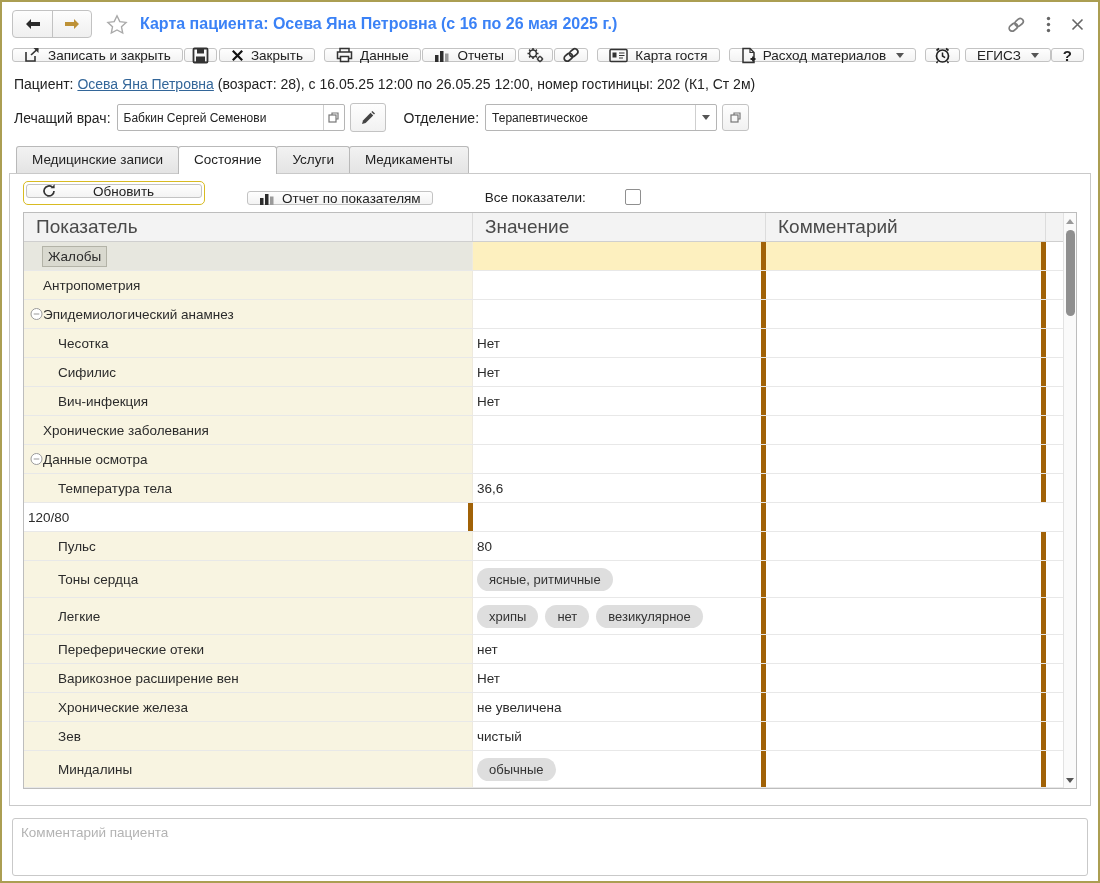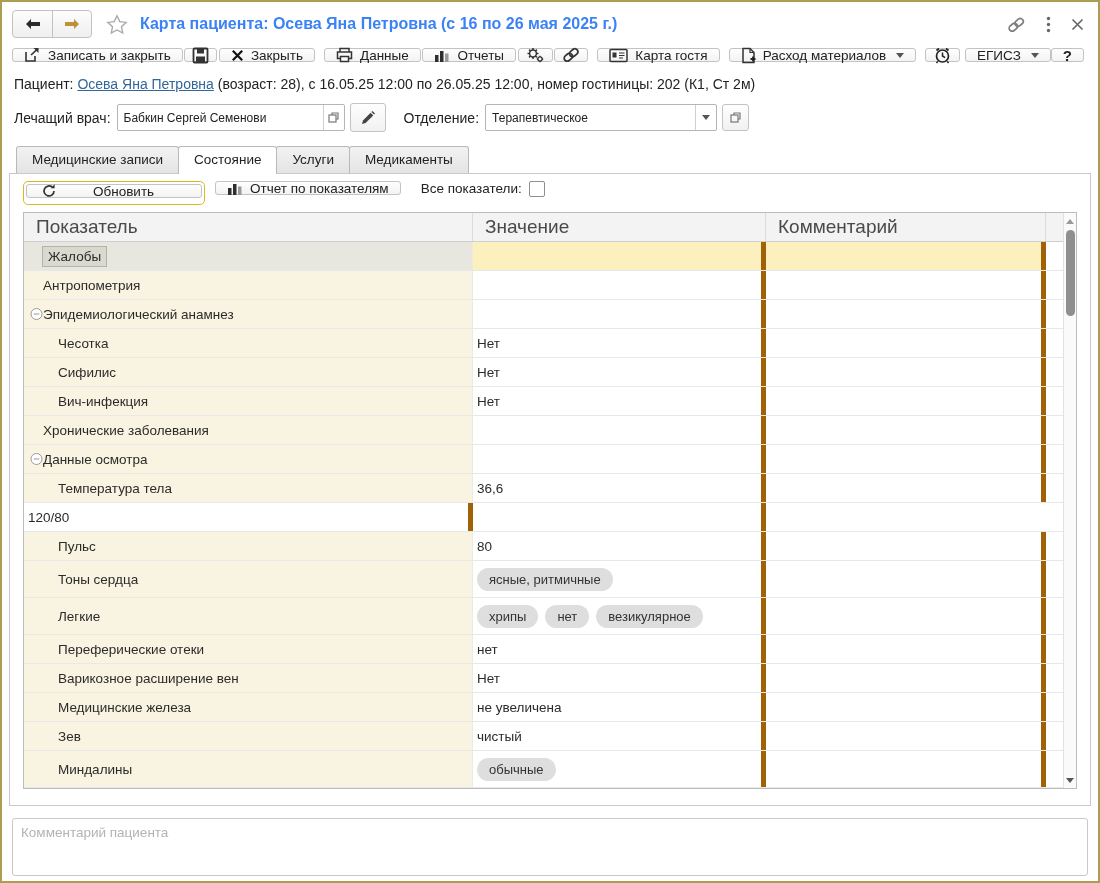--- a/index.html
+++ b/index.html
@@ -48,21 +48,21 @@
   
   .tabs { display:flex; margin:4px 0 0 14px; position:relative; z-index:3; }
   .tab {
     padding:5px 15px 6px; border:1px solid #b9b9b9; border-bottom:none;
     background:linear-gradient(#f2f2f2,#e4e4e4); border-radius:3px 3px 0 0;
     margin-right:-1px; font-size:13.5px; color:#222; position:relative;
   }
   .tab.active { background:#fff; z-index:4; padding-bottom:7px; margin-bottom:-1px; }
   
   .panel { margin:0 7px; border:1px solid #c9c9c9; background:#fff; position:relative; z-index:2; height:633px; }
-  .panel-toolbar { display:flex; align-items:flex-start; padding:7px 13px; }
+  .panel-toolbar { display:flex; align-items:flex-end; padding:7px 13px;gap:32px; }
   .focus-wrap { border:1px solid #d8bb22; border-radius:5px; padding:2px; }
   .refresh-btn { width:176px; justify-content:flex-start; padding-left:14px; gap:36px; }
   .report-btn { margin-left:10px; }
   .all-lbl { margin-left:20px; }
   .chk { width:16px; height:16px; border:1px solid #8f8f8f; border-radius:2px; background:#fff; margin-left:7px; }
   
   .tbl { margin:0 13px; border:1px solid #bdbdbd; position:relative; height:577px; overflow:hidden; }
   .thead { display:grid; grid-template-columns:449px 293px 280px 13px; height:29px; background:#f3f3f3; border-bottom:1px solid #cfcfcf; }
   .th { display:flex; align-items:center; padding-left:12px; font-size:19px; color:#4a4a4a; border-right:1px solid #dcdcdc; overflow:hidden; white-space:nowrap; }
   .trow { display:grid; grid-template-columns:449px 293px 280px 13px; height:29px; border-bottom:1px solid #e8e8e8; }
@@ -538,21 +538,21 @@
     <div class="c c2">
       <span class="val">Нет</span>
 
     </div>
     <div class="c c3"></div>
   </div>
 
   <div class="trow lvl2">
     <div class="c c1">
 
-      <span class="lbl">Медицинские железа</span>
+      <span class="lbl">Хронические железа</span>
     </div>
     <div class="c c2">
       <span class="val">не увеличена</span>
 
     </div>
     <div class="c c3"></div>
   </div>
 
   <div class="trow lvl2">
     <div class="c c1">

